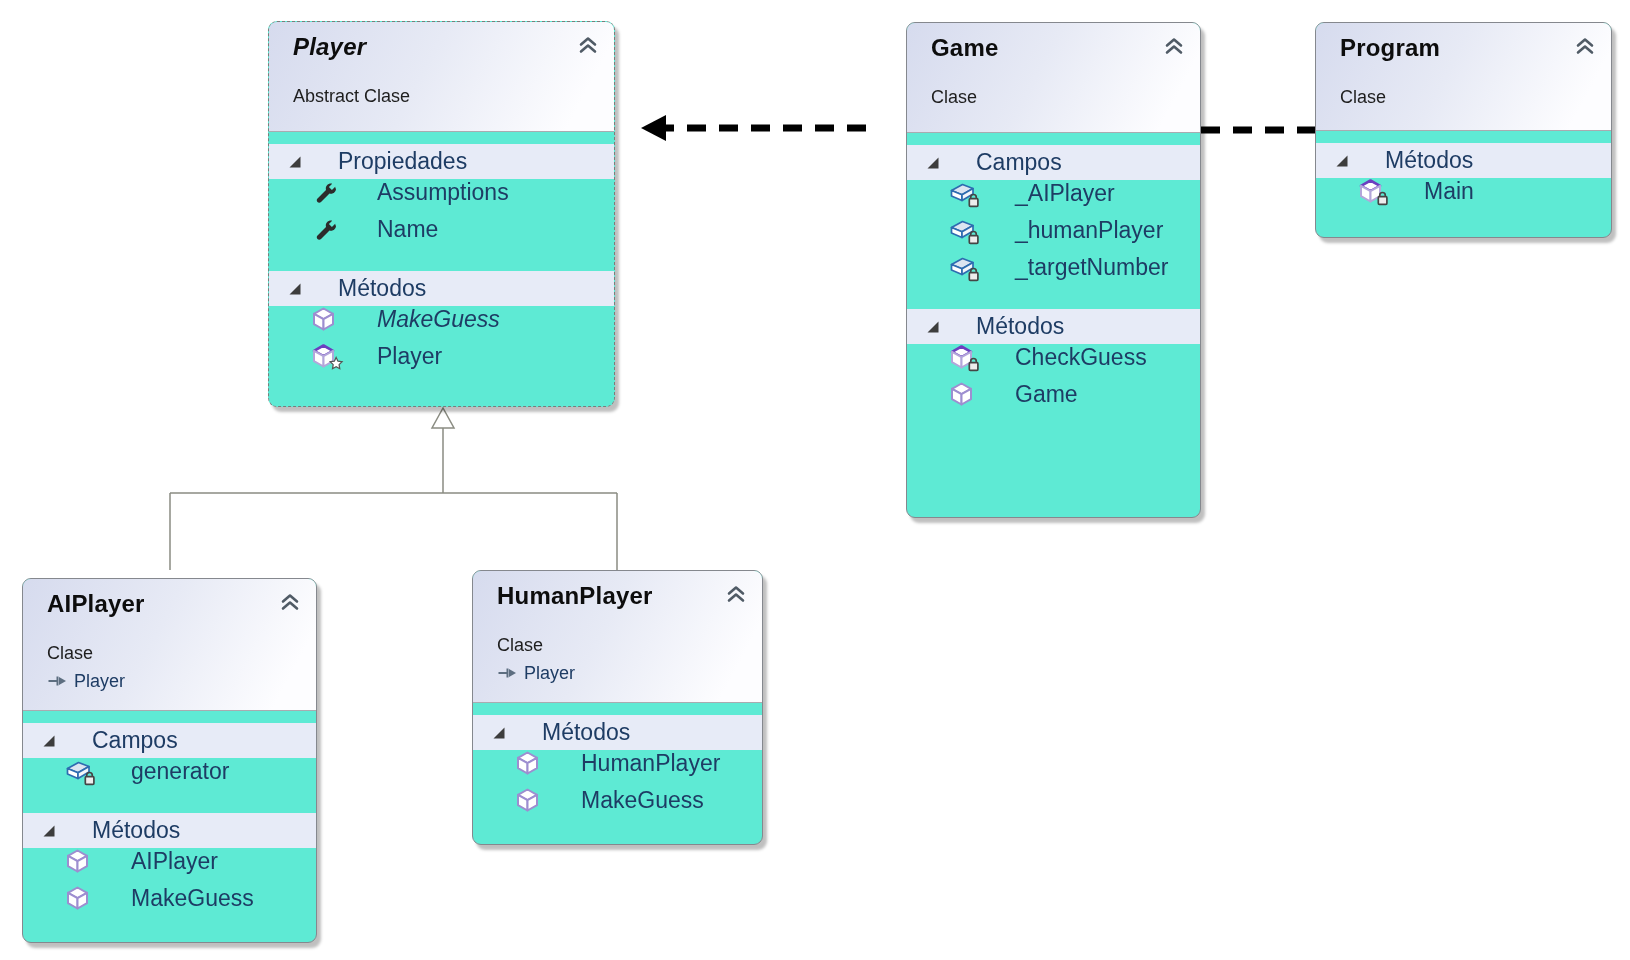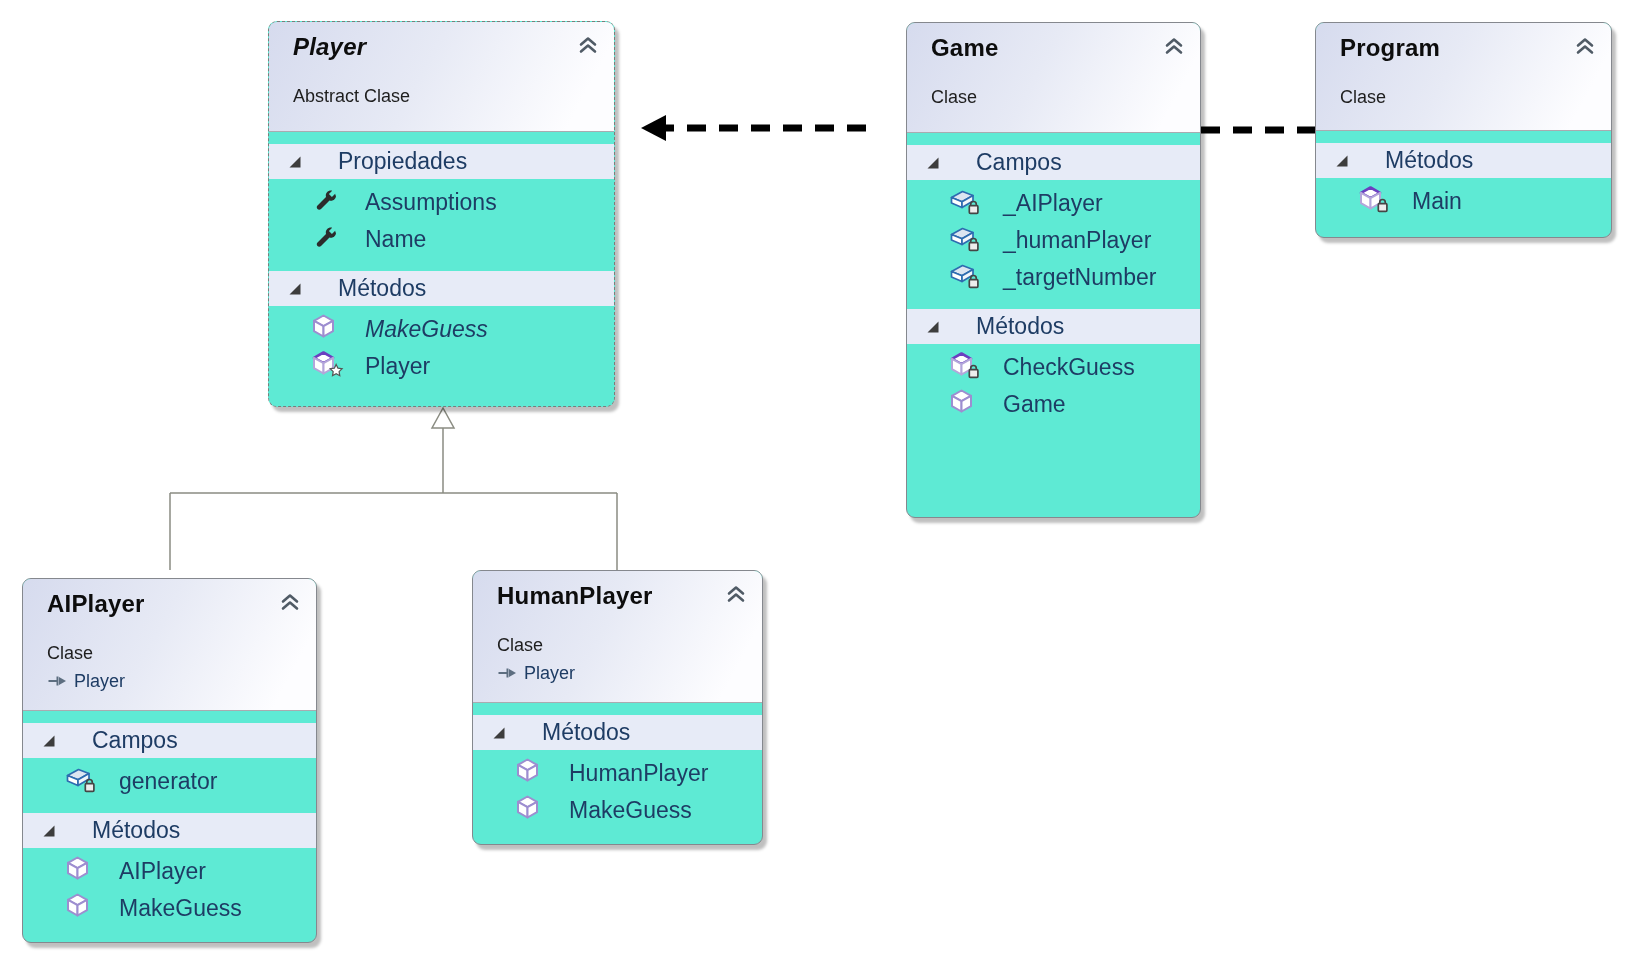--- a/index.html
+++ b/index.html
@@ -18,21 +18,21 @@
   .class-subtitle{font-size:18px;color:#1e1e1e;line-height:26px;margin-top:21px;}
   .class-base{display:flex;align-items:center;gap:7px;margin-top:3px;line-height:24px;}
   .class-base span{font-size:18px;color:#1e3c64;}
   .collapse-btn{position:absolute;top:13px;right:14px;cursor:pointer;}
 
   .section-header{height:35px;background:#e7ebf7;display:flex;align-items:center;padding-left:20px;gap:19px;}
   .section-header.first{margin-top:12px;}
   .section-header.next{margin-top:18px;}
   .section-label{font-size:23px;color:#1e3c64;margin-left:18px;}
 
-  .member-row{height:37px;display:flex;align-items:flex-end;padding-left:42px;}
+  .member-row{height:37px;display:flex;align-items:flex-start;padding-left:42px;gap:12px;}
   .member-icon{width:34px;height:30px;flex:none;margin-right:20px;}
   .member-name{font-size:23px;color:#1e3c64;white-space:nowrap;}
   .member-name.italic{font-style:italic;}
 </style>
 </head>
 <body>
 
 <div id="canvas">
     <svg id="connector-layer" width="1630" height="960">
       <g>

